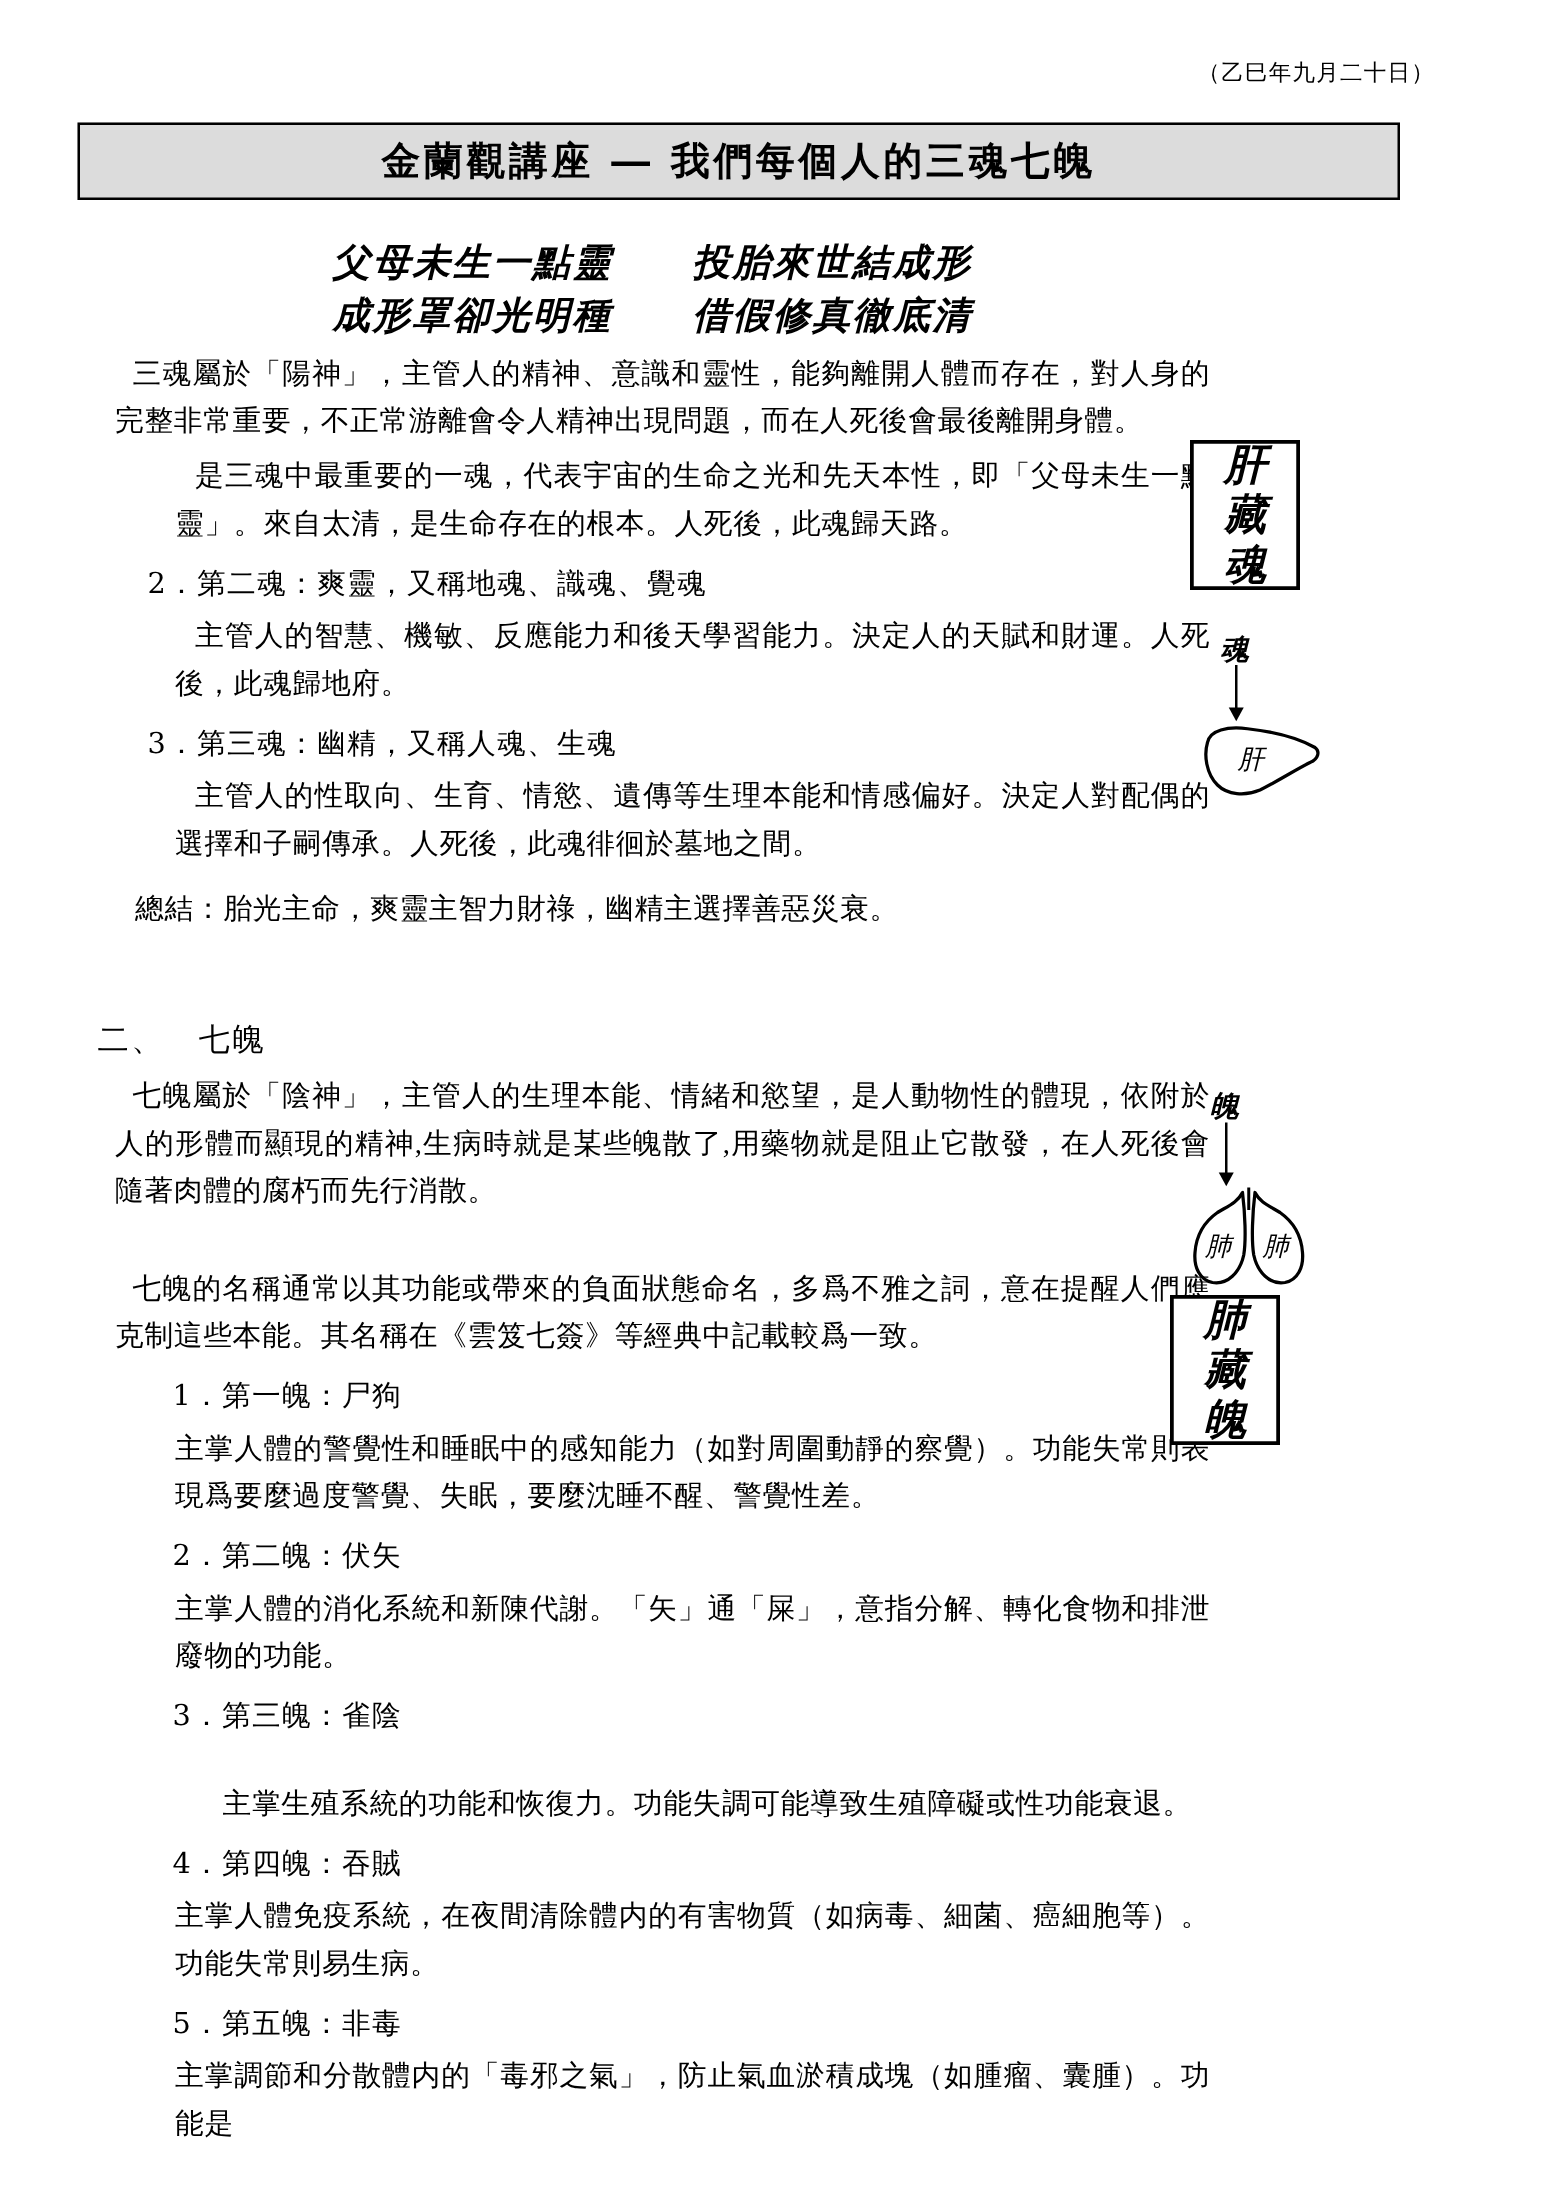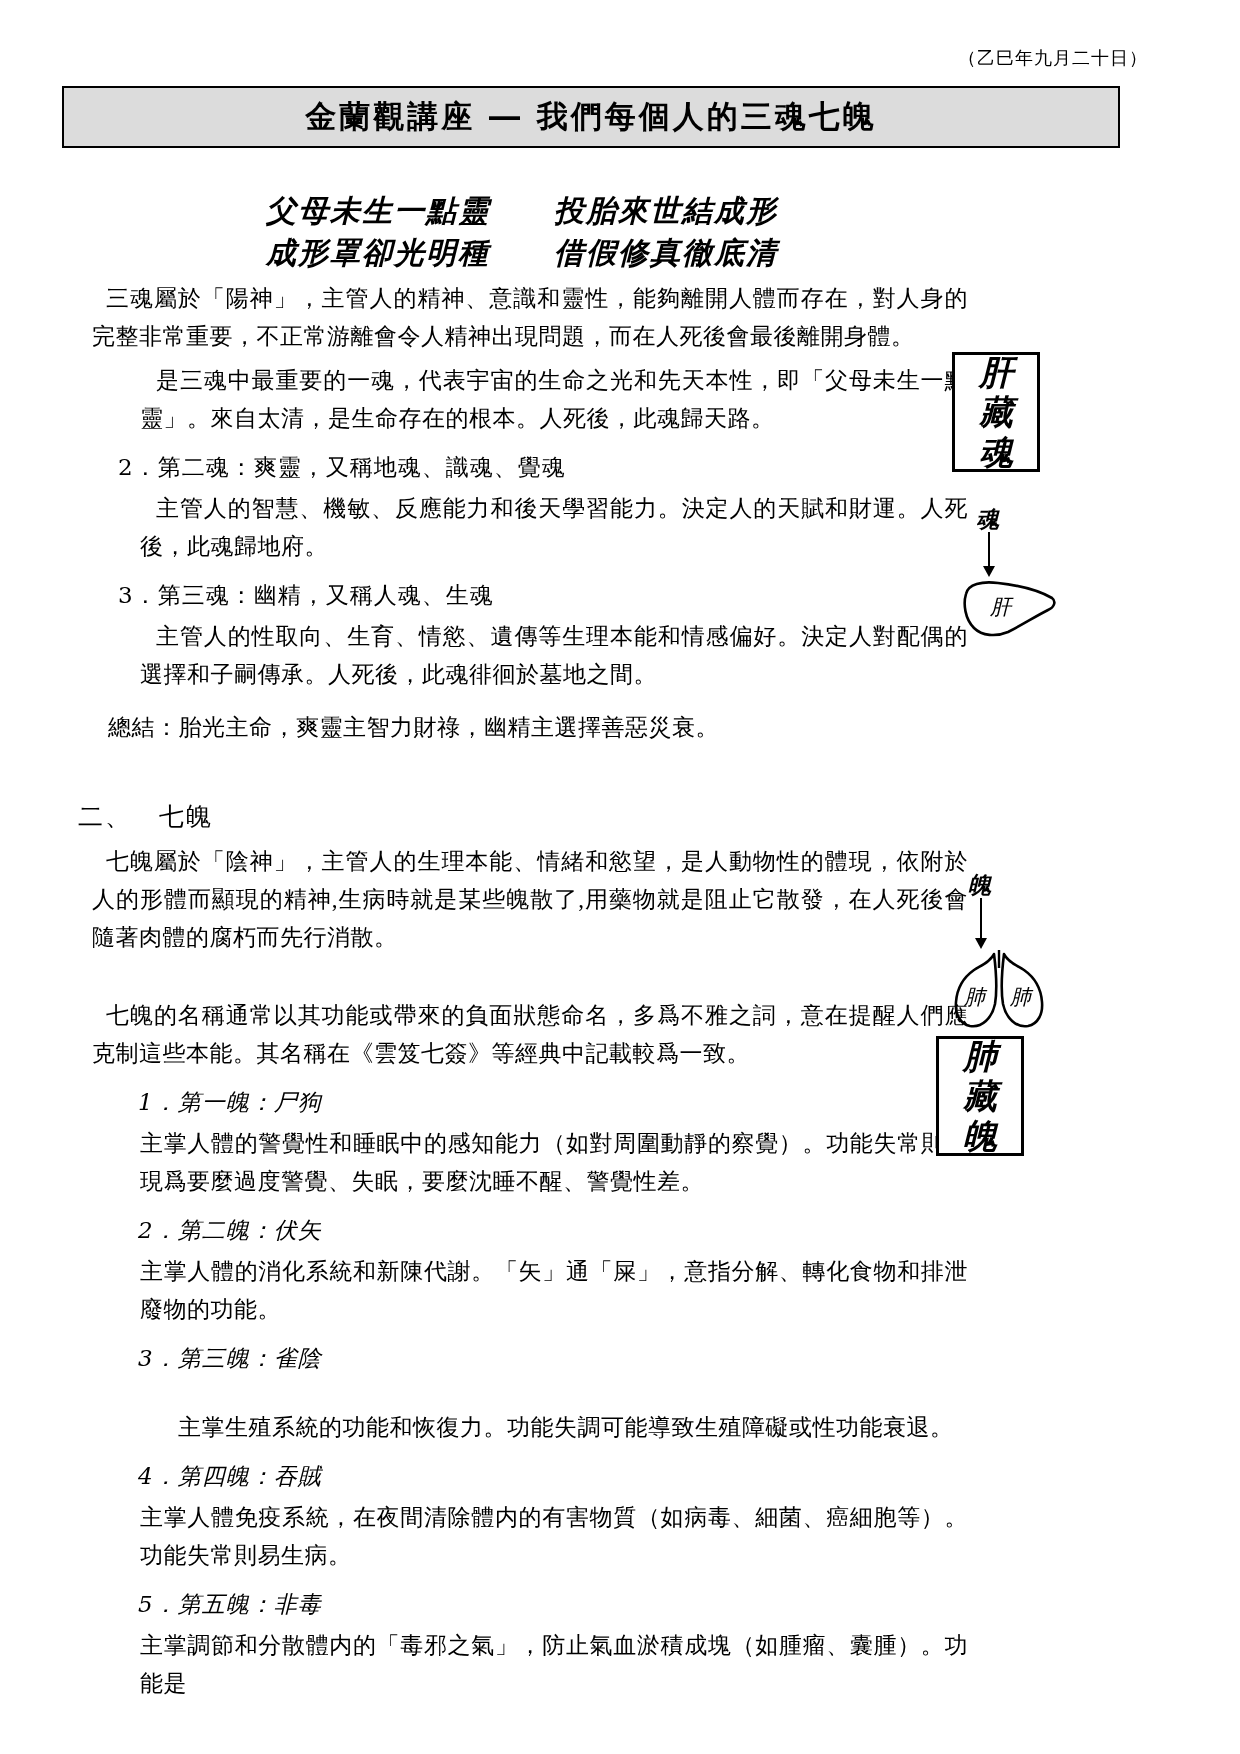--- a/index.html
+++ b/index.html
@@ -27,21 +27,21 @@
     font-family: "DejaVu Serif", serif;
     font-size: 18px;
     letter-spacing: 1px;
     white-space: nowrap;
   }
 
   
   .title-banner {
     position: absolute;
     left: 62px;
-    top: 86px;
+    top: 98px;
     width: 1058px;
     height: 62px;
     background: #dcdcdc;
     border: 2px solid #000000;
     box-sizing: border-box;
     display: flex;
     align-items: center;
     justify-content: center;
   }
   .title-banner-text {
@@ -100,28 +100,28 @@
 
   .item {
     font-family: "DejaVu Serif", serif;
     font-size: 23px;
     line-height: 38px;
     letter-spacing: 1px;
     padding-left: 40px;
     margin: 10px 0 4px 0;
     white-space: pre;
   }
-  .item.deeper { padding-left: 60px; font-style: italic; }
+  .item.deeper { padding-left: 60px; }
   .summary {
     font-family: "DejaVu Serif", serif;
     font-size: 23px;
     line-height: 38px;
     letter-spacing: 0.5px;
     padding-left: 30px;
-    margin: 14px 0 0 0;
+    margin: 14px 0 15px 0;
     white-space: pre;
   }
   .gap-lg { height: 54px; }
   .gap-md { height: 34px; }
 
   
   .fig-box {
     position: absolute;
     border: 3px solid #000000;
     box-sizing: border-box;

